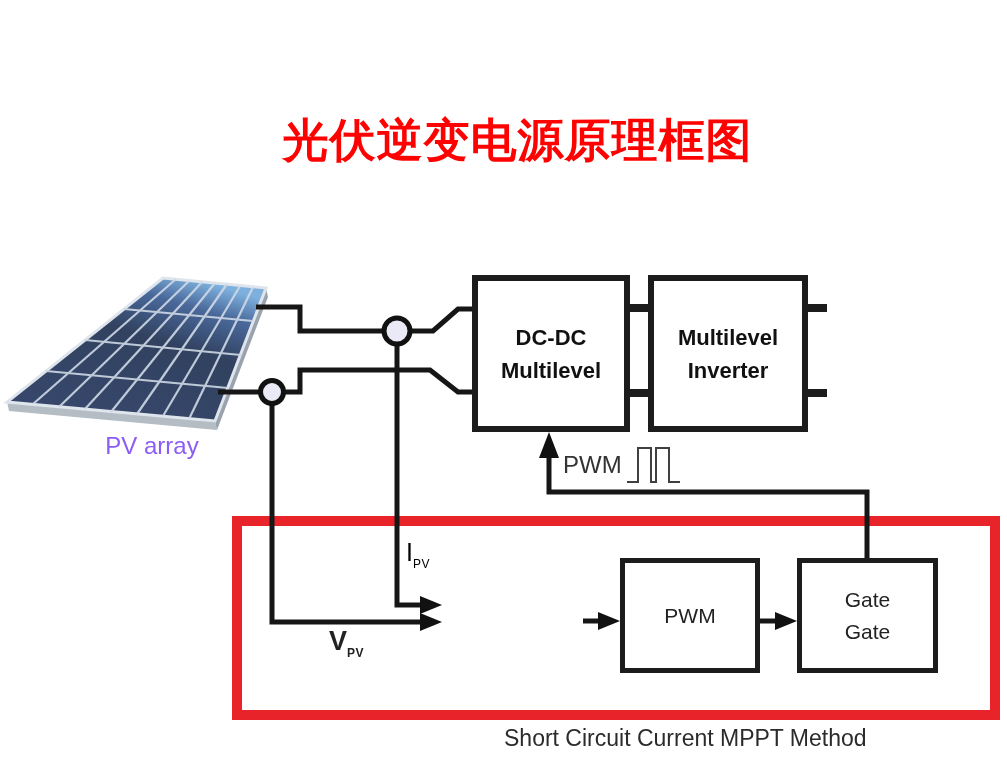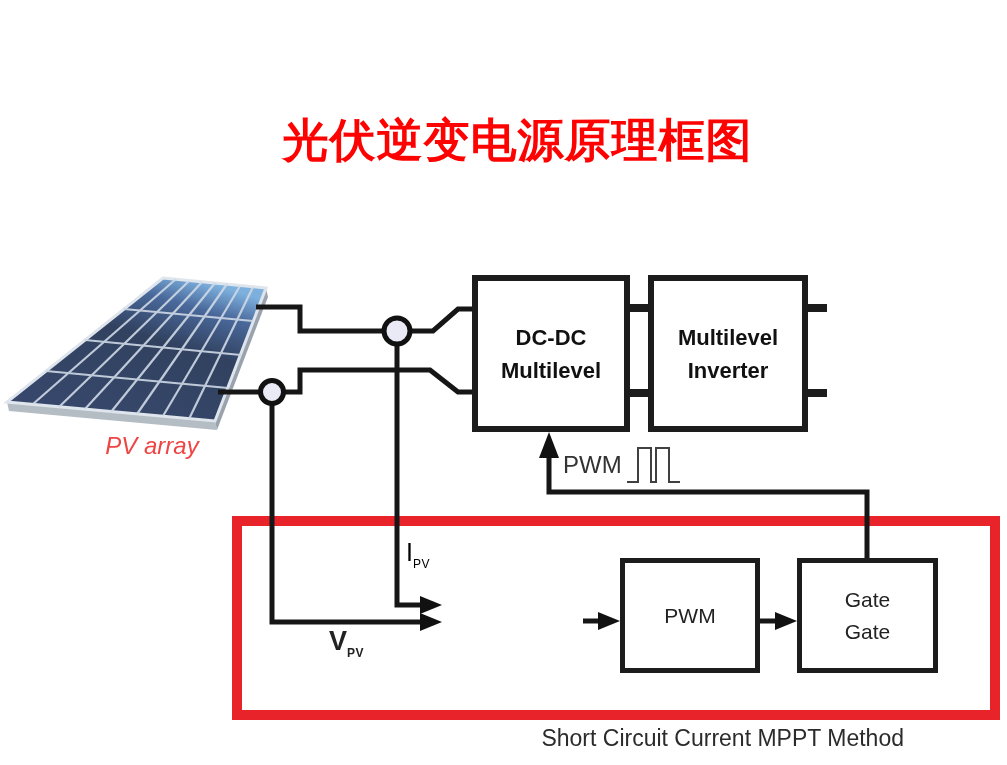--- a/index.html
+++ b/index.html
@@ -17,26 +17,26 @@
   }
   svg.layer{position:absolute;left:0;top:0;}
   .block{
     position:absolute;border:6px solid #1c1c1c;background:#ffffff;box-sizing:border-box;
     display:flex;flex-direction:column;align-items:center;justify-content:center;
     text-align:center;color:#111;
   }
   .block.bold{font-weight:700;font-size:22px;line-height:33px;}
   .block.thin{border-width:5px;font-weight:400;font-size:21px;line-height:32px;color:#222;}
   .lbl{position:absolute;color:#333;white-space:nowrap;}
-  .pv-label{left:85px;top:432px;width:134px;text-align:center;font-size:24px;color:#ef4444;font-style:italic;}
+  .pv-label{left:85px;top:432px;width:134px;text-align:center;font-size:24px;color:#8b5cf6;}
   .pwm-label{left:563px;top:451px;font-size:24px;color:#333;}
   .ipv{left:406px;top:538px;font-size:25px;color:#000000;}
   .vpv{left:329px;top:626px;font-size:27px;color:#222;font-weight:bold;}
   .sub{font-size:12px;vertical-align:-7px;letter-spacing:0.5px;}
-  .caption{left:504px;top:725px;width:400px;text-align:right;font-size:23px;color:#2b2b2b;}
+  .caption{left:504px;top:725px;width:400px;text-align:left;font-size:23px;color:#2b2b2b;}
 </style>
 </head>
 <body>
 
 <div id="stage">
 
   <div class="title">光伏逆变电源原理框图</div>
 
   <div class="red-box"></div>
 

